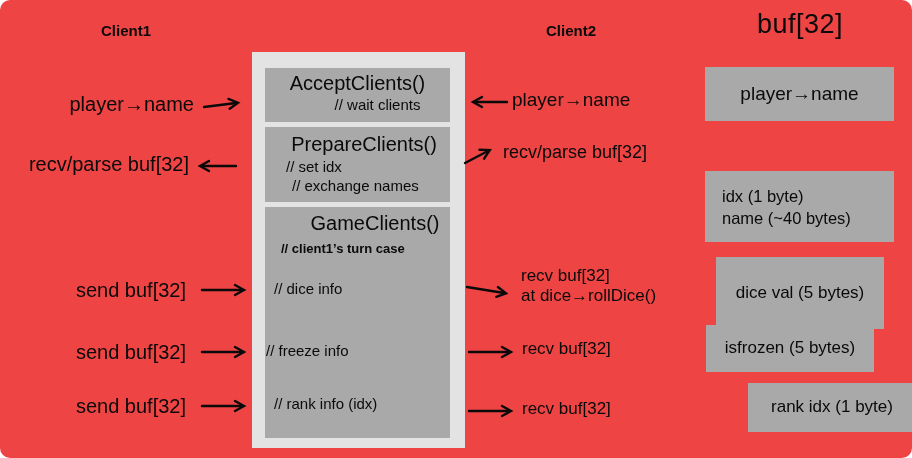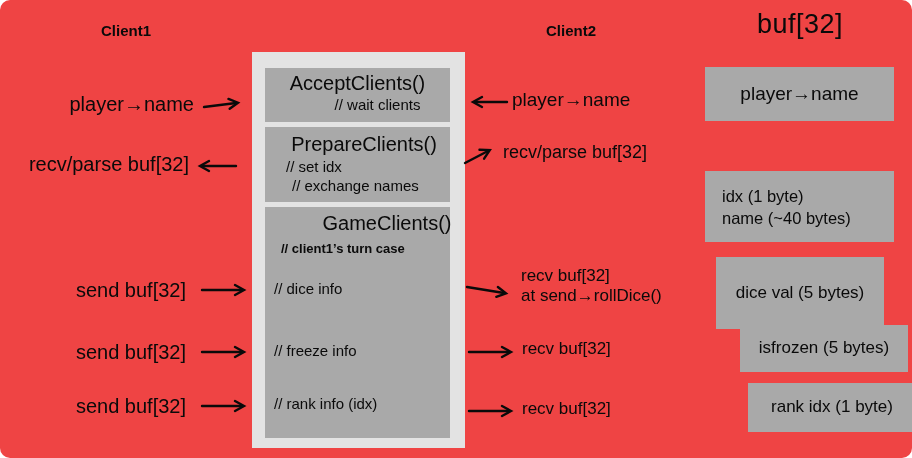--- a/index.html
+++ b/index.html
@@ -44,52 +44,52 @@
   <div class="abs fn-box" style="left:265px;top:68px;width:185px;height:54px;"></div>
   <div class="abs fn-title" style="left:265px;top:71px;width:185px;">AcceptClients()</div>
   <div class="abs fn-comment" style="left:265px;top:96px;width:185px;text-align:center;padding-left:20px;">// wait clients</div>
 
   <div class="abs fn-box" style="left:265px;top:127px;width:185px;height:75px;"></div>
   <div class="abs fn-title" style="left:265px;top:132px;width:198px;">PrepareClients()</div>
   <div class="abs fn-comment" style="left:286px;top:158px;">// set idx</div>
   <div class="abs fn-comment" style="left:292px;top:177px;">// exchange names</div>
 
   <div class="abs fn-box" style="left:265px;top:207px;width:185px;height:231px;"></div>
-  <div class="abs fn-title" style="left:265px;top:211px;width:220px;margin-left:12px;">GameClients()</div>
+  <div class="abs fn-title" style="left:265px;top:211px;width:220px;">GameClients()</div>
   <div class="abs fn-comment-bold" style="left:281px;top:241px;">// client1’s turn case</div>
   <div class="abs fn-comment" style="left:274px;top:280px;">// dice info</div>
-  <div class="abs fn-comment" style="left:274px;top:342px;">// freeze info</div>
+  <div class="abs fn-comment" style="left:266px;top:342px;">// freeze info</div>
   <div class="abs fn-comment" style="left:274px;top:395px;">// rank info (idx)</div>
 
   <div class="abs msg msg-right" style="left:0;top:92px;width:194px;">player→name</div>
   <div class="abs msg msg-right" style="left:0;top:152px;width:189px;">recv/parse buf[32]</div>
   <div class="abs msg msg-right" style="left:0;top:278px;width:186px;">send buf[32]</div>
   <div class="abs msg msg-right" style="left:0;top:340px;width:186px;">send buf[32]</div>
   <div class="abs msg msg-right" style="left:0;top:394px;width:186px;">send buf[32]</div>
 
   <div class="abs c2msg" style="left:512px;top:89px;font-size:19px;">player→name</div>
   <div class="abs c2msg" style="left:503px;top:142px;font-size:18px;">recv/parse buf[32]</div>
   <div class="abs" style="left:521px;top:266px;font-size:17px;line-height:19.5px;white-space:nowrap;">
     <div>recv buf[32]</div>
-    <div>at send→rollDice()</div>
+    <div>at dice→rollDice()</div>
   </div>
   <div class="abs c2msg" style="left:522px;top:339px;font-size:17px;">recv buf[32]</div>
   <div class="abs c2msg" style="left:522px;top:399px;font-size:17px;">recv buf[32]</div>
 
   <div class="abs buf-box buf-center" style="left:705px;top:67px;width:189px;height:54px;">
     <div class="buf-text-lg">player→name</div>
   </div>
   <div class="abs buf-box" style="left:705px;top:127px;width:189px;height:71px;padding-left:17px;box-sizing:border-box;margin-top:44px;">
     <div class="buf-text-sm">idx (1 byte)</div>
     <div class="buf-text-sm">name (~40 bytes)</div>
   </div>
   <div class="abs buf-box buf-center" style="left:716px;top:257px;width:168px;height:72px;">
     <div class="buf-text">dice val (5 bytes)</div>
   </div>
-  <div class="abs buf-box buf-center" style="left:740px;top:325px;width:168px;height:47px;">
+  <div class="abs buf-box buf-center" style="left:706px;top:325px;width:168px;height:47px;">
     <div class="buf-text">isfrozen (5 bytes)</div>
   </div>
   <div class="abs buf-box buf-center" style="left:716px;top:383px;width:168px;height:49px;margin-left:32px;">
     <div class="buf-text">rank idx (1 byte)</div>
   </div>
 
   <svg class="overlay" width="912" height="458" viewBox="0 0 912 458">
     <defs>
       <marker id="ah" markerUnits="userSpaceOnUse" markerWidth="14" markerHeight="14" refX="9" refY="7" orient="auto">
         <path d="M2,2 L11,7 L2,12" fill="none" stroke="#0a0a0a" stroke-width="2.4" stroke-linecap="round" stroke-linejoin="miter"></path>

